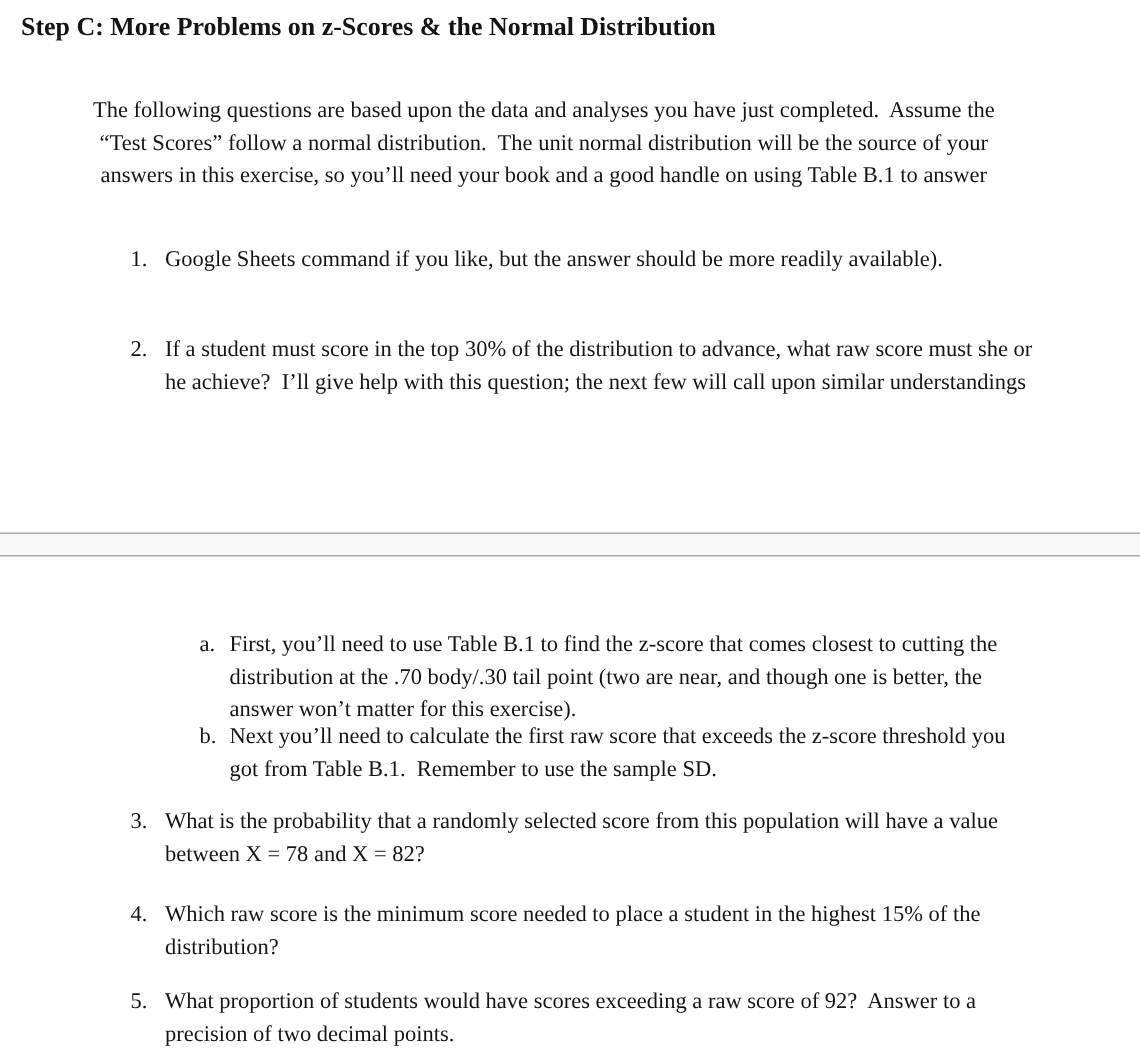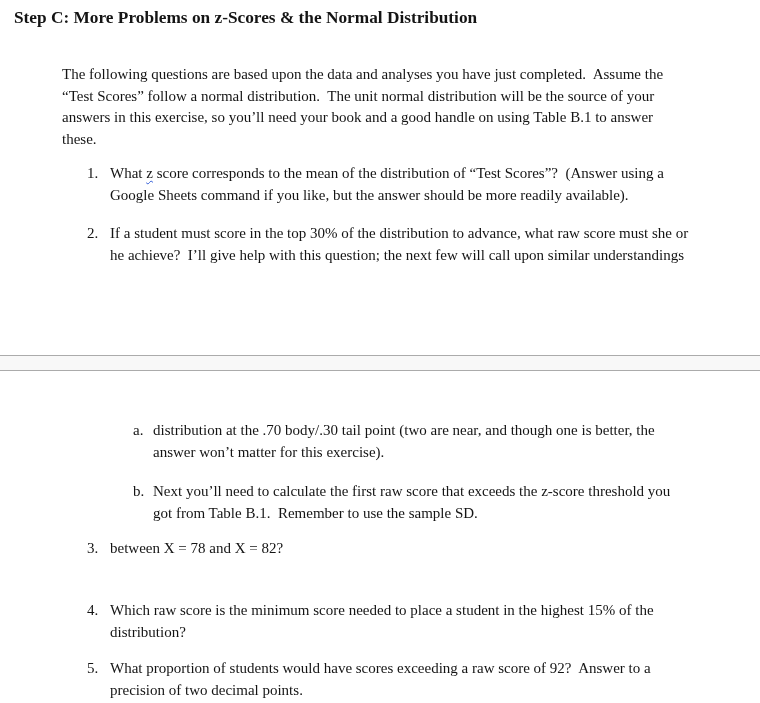--- a/index.html
+++ b/index.html
@@ -45,64 +45,64 @@
     border-bottom: 1px solid var(--divider-border, #ababab);
   }
 </style>
 </head>
 <body>
 
 <div class="doc">
 
   <div class="abs title">Step C: More Problems on z-Scores &amp; the Normal Distribution</div>
 
-  <div class="abs para" style="left:62px; top:64px;">
+  <div class="abs para" style="left:62px; top:64px;text-align:center;">
     <div class="line">The following questions are based upon the data and analyses you have just completed.  Assume the</div>
     <div class="line">“Test Scores” follow a normal distribution.  The unit normal distribution will be the source of your</div>
     <div class="line">answers in this exercise, so you’ll need your book and a good handle on using Table B.1 to answer</div>
-    <div class="line">these.</div>
   </div>
 
   <div class="abs para item num-item" style="left:87px; top:163px;">
     <span class="marker">1.</span>
     <div class="itext">
-      <div class="line"><span>What </span><span class="flagged">z</span><span> score corresponds to the mean of the distribution of “Test Scores”?  (Answer using a</span></div>
       <div class="line">Google Sheets command if you like, but the answer should be more readily available).</div>
     </div>
   </div>
 
   <div class="abs para item num-item" style="left:87px; top:223px;">
     <span class="marker">2.</span>
     <div class="itext">
       <div class="line">If a student must score in the top 30% of the distribution to advance, what raw score must she or</div>
       <div class="line">he achieve?  I’ll give help with this question; the next few will call upon similar understandings</div>
     </div>
   </div>
 
   <div class="abs page-break"></div>
 
   <div class="abs para item sub-item" style="left:133px; top:420px;">
     <span class="marker">a.</span>
     <div class="itext">
+      <div class="line">First, you’ll need to use Table B.1 to find the z-score that comes closest to cutting the</div>
       <div class="line">distribution at the .70 body/.30 tail point (two are near, and though one is better, the</div>
       <div class="line">answer won’t matter for this exercise).</div>
     </div>
   </div>
 
   <div class="abs para item sub-item" style="left:133px; top:481px;">
     <span class="marker">b.</span>
     <div class="itext">
       <div class="line">Next you’ll need to calculate the first raw score that exceeds the z-score threshold you</div>
       <div class="line">got from Table B.1.  Remember to use the sample SD.</div>
     </div>
   </div>
 
   <div class="abs para item num-item" style="left:87px; top:538px;">
     <span class="marker">3.</span>
     <div class="itext">
+      <div class="line">What is the probability that a randomly selected score from this population will have a value</div>
       <div class="line">between X = 78 and X = 82?</div>
     </div>
   </div>
 
   <div class="abs para item num-item" style="left:87px; top:600px;">
     <span class="marker">4.</span>
     <div class="itext">
       <div class="line">Which raw score is the minimum score needed to place a student in the highest 15% of the</div>
       <div class="line">distribution?</div>
     </div>

